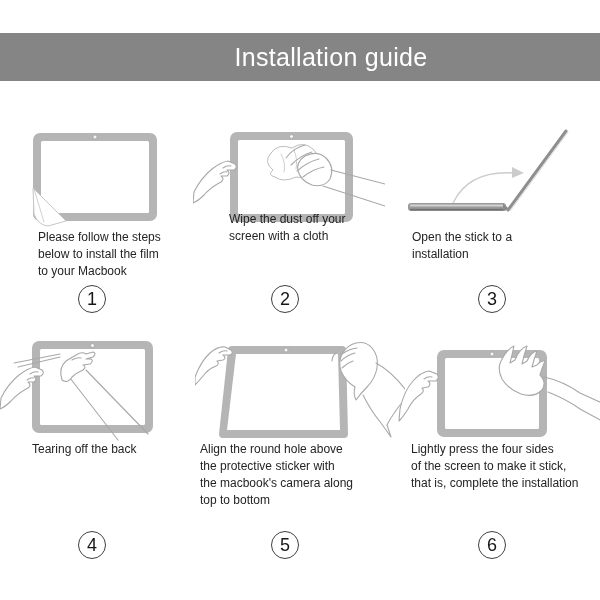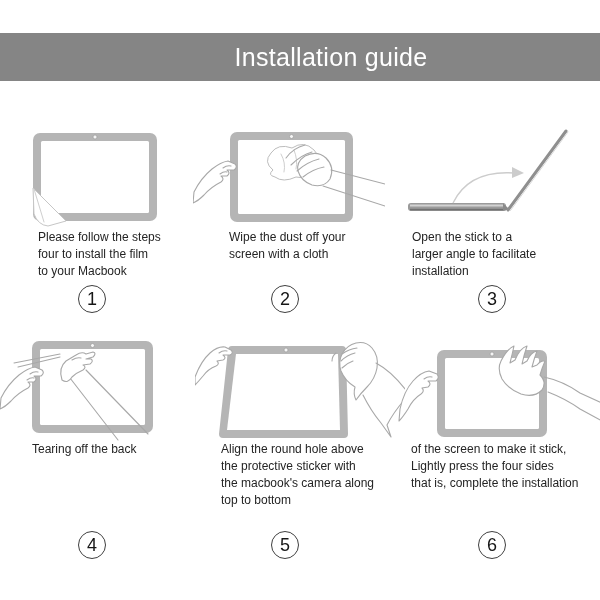--- a/index.html
+++ b/index.html
@@ -49,21 +49,21 @@
   <div>
     <svg class="illus" style="left:30px;top:131px" width="130" height="96" viewBox="0 0 130 96">
       <rect class="frame" x="3" y="2" width="124" height="88" rx="7"></rect>
       <rect class="scr" x="11" y="10" width="108" height="72" rx="1.5"></rect>
       <circle class="cam" cx="65" cy="6" r="2"></circle>
       <path d="M3,57 L36,90 L18,95 Q8,94 4,83 Z" fill="#ffffff" stroke="#c6c6c6" stroke-width="1" stroke-linejoin="round"></path>
       <path class="soft" d="M4,58 L14,91"></path>
     </svg>
     <div class="step-text" style="left:38px;top:229px">
       <div class="cap-line">Please follow the steps</div>
-      <div class="cap-line">four to install the film</div>
+      <div class="cap-line">below to install the film</div>
       <div class="cap-line">to your Macbook</div>
     </div>
     <div class="step-num" style="left:78px;top:285px">
       <span>1</span>
     </div>
   </div>
 
   <div>
     <svg class="illus" style="left:193px;top:126px" width="192" height="102" viewBox="0 0 192 102">
       <rect class="frame" x="37" y="6" width="123" height="90" rx="7"></rect>
@@ -76,21 +76,21 @@
       <g>
         <path d="M80,44 Q70,36 78,27 Q85,17 99,22 Q111,14 121,24 Q130,33 122,44 Q116,54 103,51 Q90,57 82,51 Q74,49 80,44 Z" fill="#ffffff" stroke="#bdbdbd" stroke-width="1" stroke-linejoin="round"></path>
         <path class="soft" d="M88,28 q5,9 3,18 M101,24 q4,10 2,19"></path>
       </g>
       <g>
         <path class="hand" d="M112,30 Q124,24 133,32 Q142,41 137,53 Q131,62 119,59 Q108,55 105,45 Q103,36 112,30 Z"></path>
         <path class="ln" d="M112,19 Q100,22 93,32 M119,26 Q108,29 98,39 M126,33 Q114,36 104,45 M131,41 Q120,43 110,51"></path>
         <path class="ln" d="M138,44 L192,58 M130,60 L192,80"></path>
       </g>
     </svg>
-    <div class="step-text" style="left:229px;top:229px">
+    <div class="step-text" style="left:229px;top:211px">
       <div class="cap-line">Wipe the dust off your</div>
       <div class="cap-line">screen with a cloth</div>
     </div>
     <div class="step-num" style="left:271px;top:285px">
       <span>2</span>
     </div>
   </div>
 
   <div>
     <svg class="illus" style="left:403px;top:122px" width="194" height="96" viewBox="0 0 194 96">
@@ -100,21 +100,20 @@
       <path d="M100,81 L107,88 L100,88 Z" fill="#8a8a8a"></path>
       <path d="M105,88 L163,9" stroke="#8f8f8f" stroke-width="3" stroke-linecap="round" fill="none"></path>
       <path d="M107.5,88.5 L165,10" stroke="#d8d8d8" stroke-width="1" stroke-linecap="round" fill="none"></path>
       <g>
         <path d="M50,81 Q66,48 111,51" fill="none" stroke="#cccccc" stroke-width="1.4"></path>
         <path d="M109,45 L121,51 L109,56 Z" fill="#cccccc"></path>
       </g>
     </svg>
     <div class="step-text" style="left:412px;top:229px">
       <div class="cap-line">Open the stick to a</div>
-      <div class="cap-line">larger angle to facilitate</div>
       <div class="cap-line">installation</div>
     </div>
     <div class="step-num" style="left:478px;top:285px">
       <span>3</span>
     </div>
   </div>
 
   <div>
     <svg class="illus" style="left:0px;top:336px" width="196" height="108" viewBox="0 0 196 108">
       <rect class="frame" x="32" y="5" width="121" height="92" rx="7"></rect>
@@ -149,21 +148,21 @@
         <path class="ln" d="M24,16 q4,-3 8,-2"></path>
       </g>
       <g>
         <path class="hand" d="M147,17 Q152,8 161,6 Q171,4 177,11 Q184,19 182,31 Q180,42 172,50 Q166,56 161,63 Q158,57 160,50 Q150,44 146,34 Q143,25 147,17 Z"></path>
         <path class="ln" d="M147,17 Q154,12 162,11 M146,24 Q152,18 160,16 M147,31 Q152,26 158,24"></path>
         <path class="ln" d="M141,16 q-4,3 -4,8"></path>
         <path class="ln" d="M181,26 Q196,34 210,52"></path>
         <path class="ln" d="M168,58 Q176,74 186,86 L196,100 M210,62 Q198,76 192,88 L196,100"></path>
       </g>
     </svg>
-    <div class="step-text" style="left:221px;top:441px">
+    <div class="step-text" style="left:200px;top:441px">
       <div class="cap-line">Align the round hole above</div>
       <div class="cap-line">the protective sticker with</div>
       <div class="cap-line">the macbook's camera along</div>
       <div class="cap-line">top to bottom</div>
     </div>
     <div class="step-num" style="left:271px;top:531px">
       <span>5</span>
     </div>
   </div>
 
@@ -175,22 +174,22 @@
       <g>
         <path class="hand" d="M103,24 Q109,12 116,9 Q114,18 112,26 L117,23 Q122,11 129,9 Q126,18 124,27 L129,24 Q133,15 139,14 Q136,22 134,30 L139,28 Q143,23 147,24 Q144,31 142,38 Q149,45 144,53 Q136,61 123,57 Q110,52 104,42 Q99,32 103,24 Z"></path>
         <path class="ln" d="M146,40 Q165,44 182,56 L204,66 M150,55 Q168,62 182,72 L204,84"></path>
       </g>
       <g>
         <path class="hand" d="M2,72 Q6,54 15,44 Q23,35 31,34 L39,37 Q42,41 38,44 L30,44 Q34,47 30,50 L24,51 Q27,54 23,57 Q15,62 10,72 Q5,80 1,84 Z"></path>
         <path class="ln" d="M26,42 q4,-3 8,-2"></path>
       </g>
     </svg>
     <div class="step-text" style="left:411px;top:441px">
+      <div class="cap-line">Lightly press the four sides</div>
       <div class="cap-line">of the screen to make it stick,</div>
-      <div class="cap-line">Lightly press the four sides</div>
       <div class="cap-line">that is, complete the installation</div>
     </div>
     <div class="step-num" style="left:478px;top:531px">
       <span>6</span>
     </div>
   </div>
 
 </div>
 
 </body></html>

